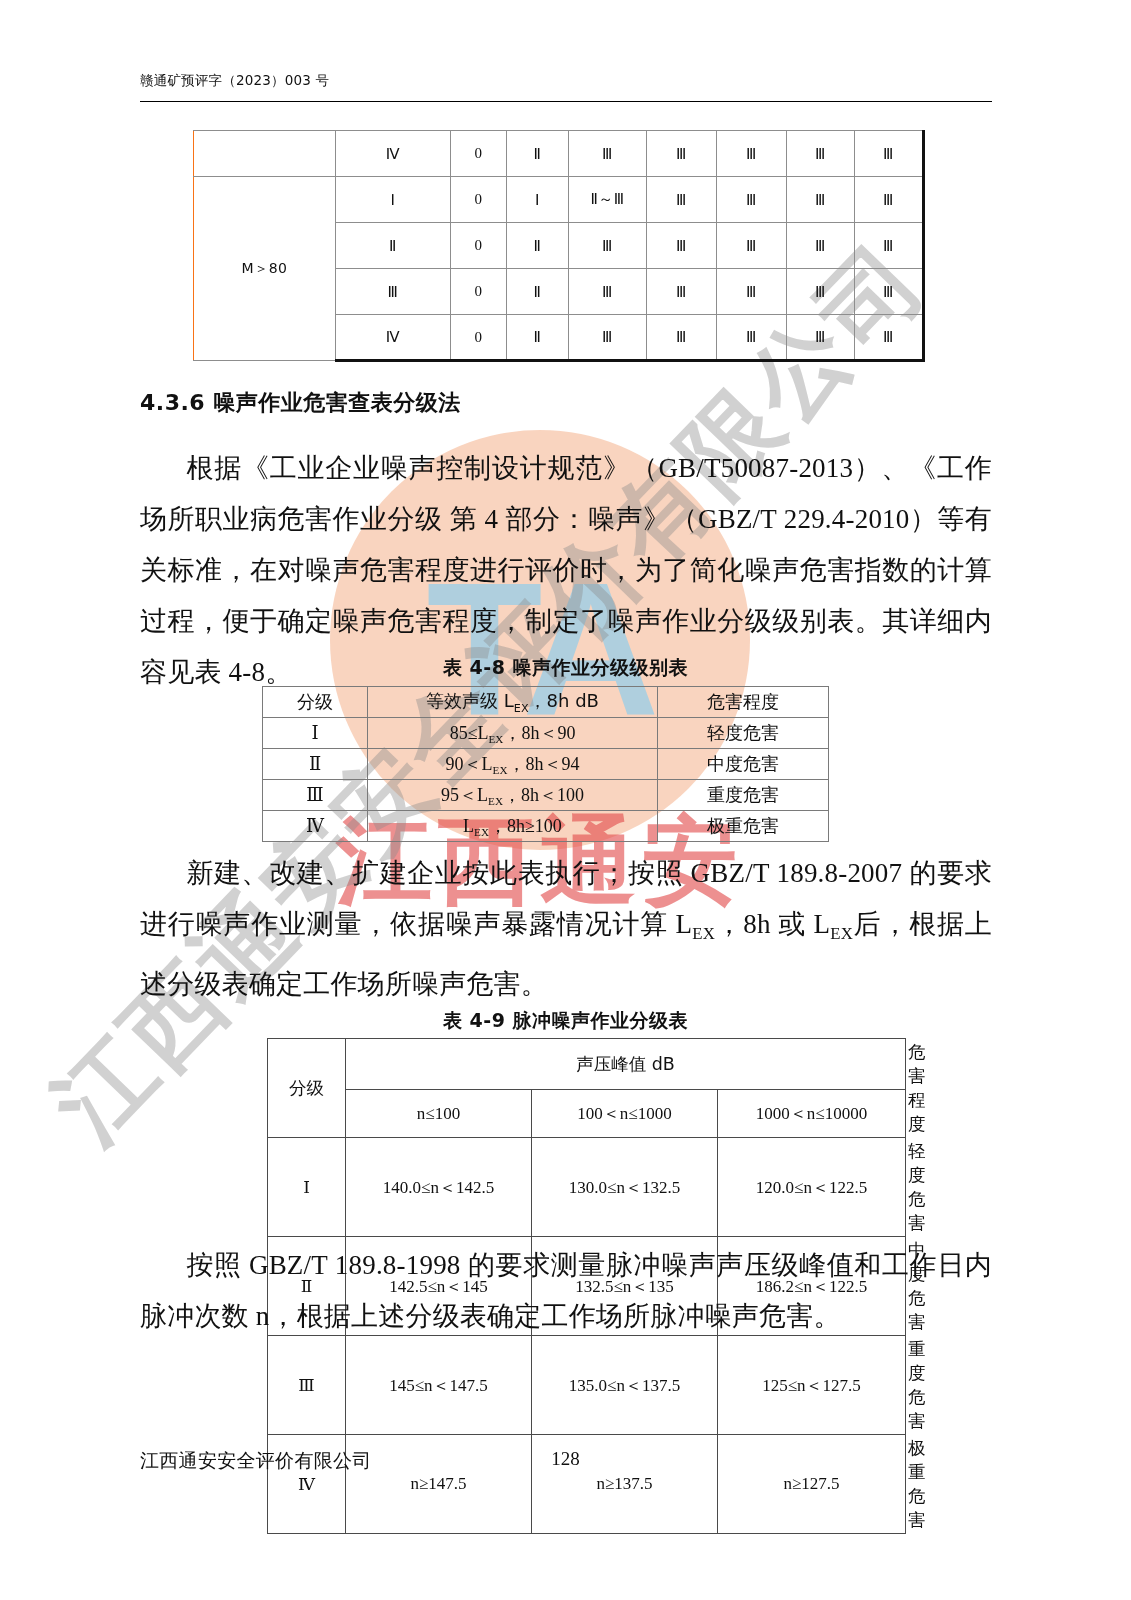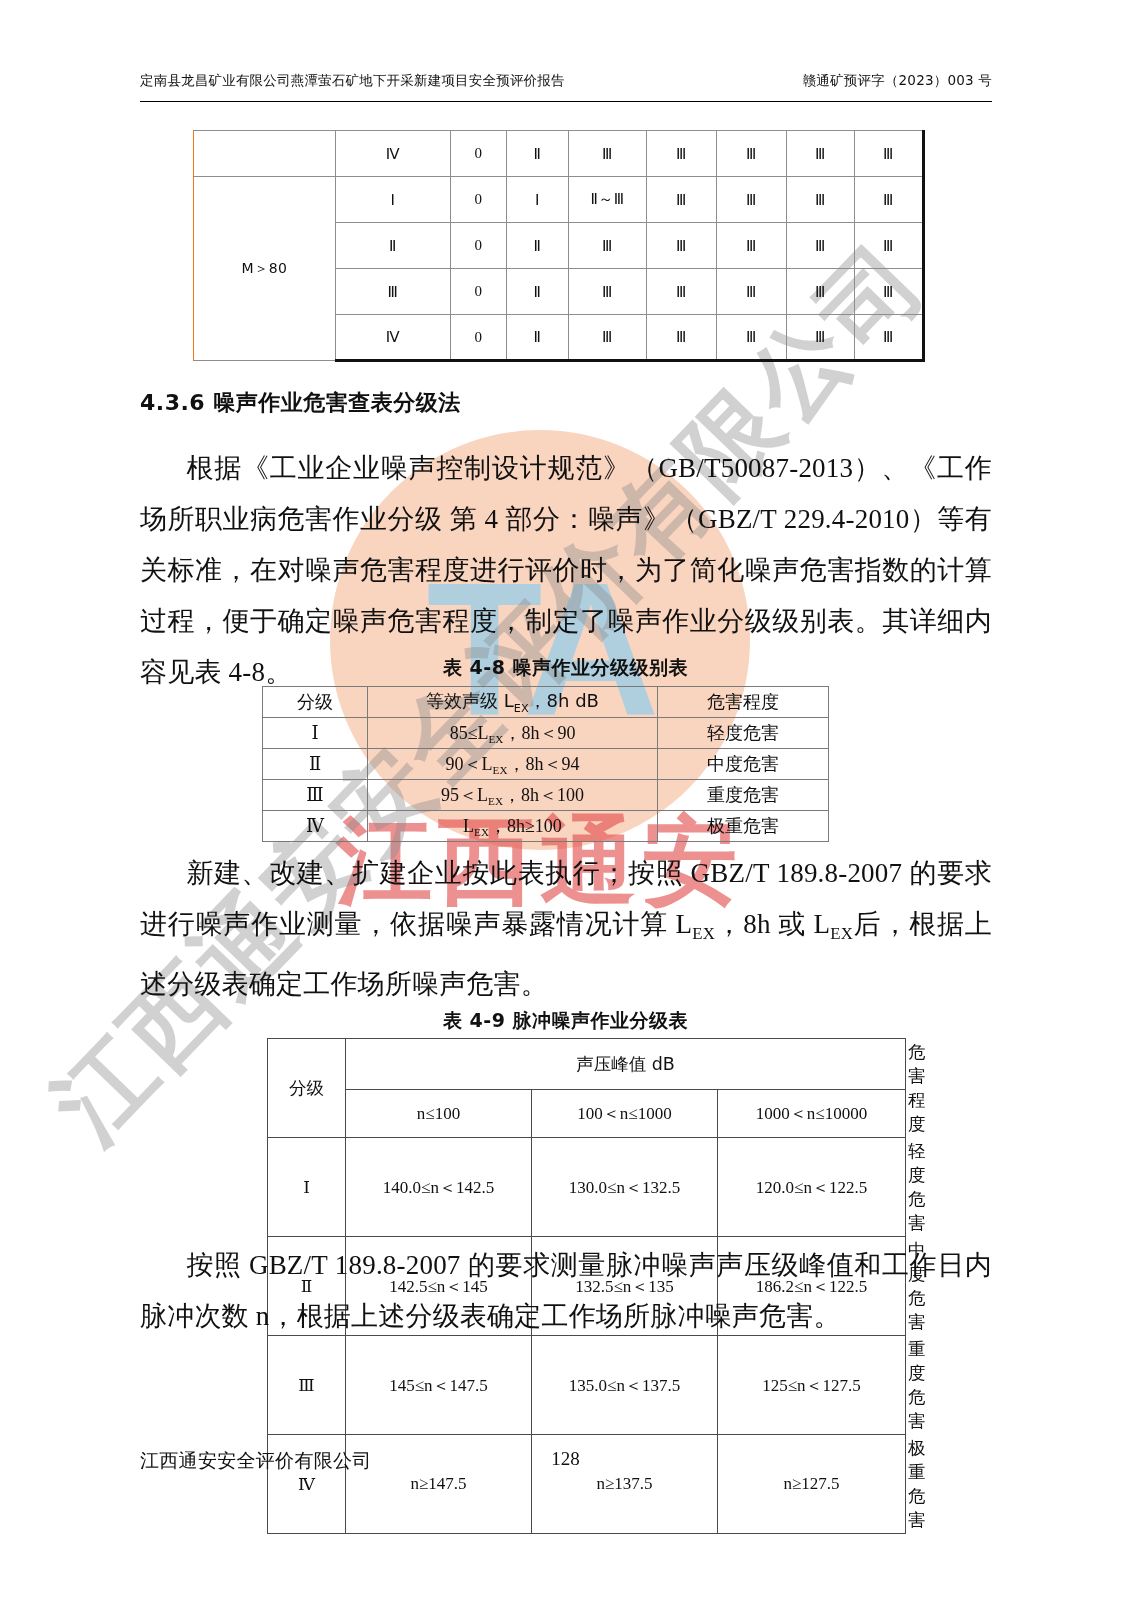--- a/index.html
+++ b/index.html
@@ -167,21 +167,20 @@
         <div class="wm-ta">TA</div>
         <div class="wm-chars">江西通安</div>
       </div>
     </div>
     <div class="wm-diag">江西通安安全评价有限公司</div>
   </div>
 
   <div class="content">
 
     <div class="hdr">
-      <span class="hdr-left">定南县龙昌矿业有限公司燕潭萤石矿地下开采新建项目安全预评价报告</span>
       <span class="hdr-right">赣通矿预评字（2023）003 号</span>
     </div>
     <div class="hdr-rule"></div>
 
     <table class="tbl-top">
       <colgroup>
         <col style="width:142px">
           <col style="width:115px">
           <col style="width:56px">
         <col style="width:62px">
@@ -337,20 +336,20 @@
           <td>Ⅳ</td>
           <td>n≥147.5</td>
           <td>n≥137.5</td>
           <td>n≥127.5</td>
           <td class="cjk">极重危害</td>
         </tr>
       </tbody>
     </table>
 
     <div class="para p3">
-      <span class="ind"></span><span>按照 GBZ/T 189.8-2007 的要求测量脉冲噪声声压级峰值和工作日内脉冲次数 n，根据上述分级表确定工作场所脉冲噪声危害。</span>
+      <span class="ind"></span><span>按照 GBZ/T 189.8-1998 的要求测量脉冲噪声声压级峰值和工作日内脉冲次数 n，根据上述分级表确定工作场所脉冲噪声危害。</span>
     </div>
 
     <div class="footer-left">江西通安安全评价有限公司</div>
     <div class="footer-page">128</div>
 
   </div>
 </div>
 
 </body></html>

